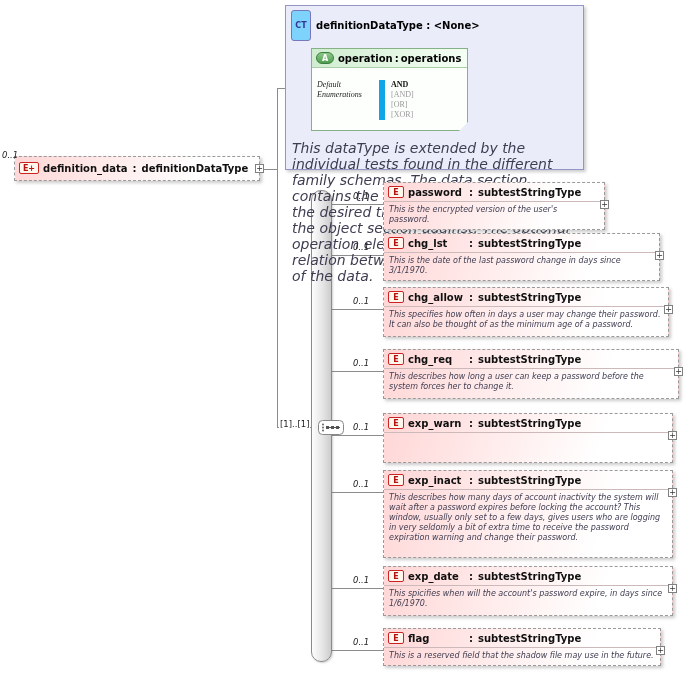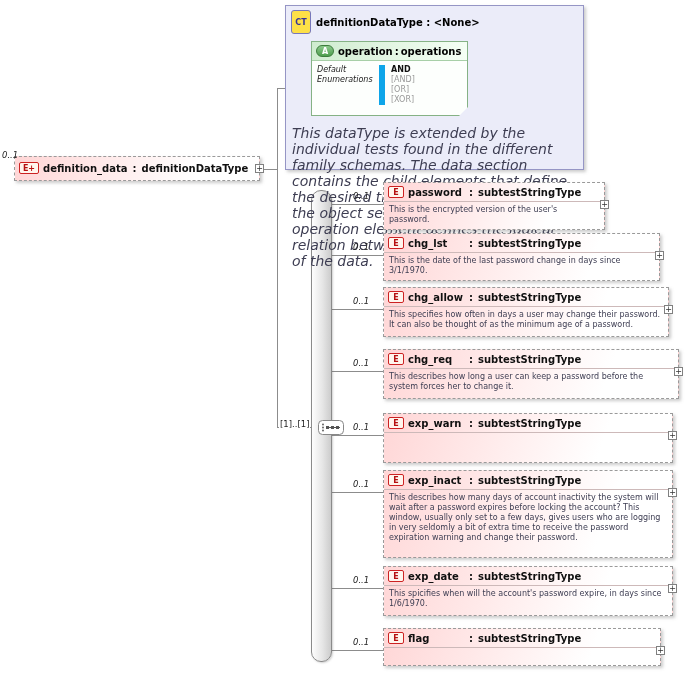--- a/index.html
+++ b/index.html
@@ -10,42 +10,42 @@
 
   .node { position:absolute; box-shadow:2px 2px 3px rgba(110,110,110,.35); }
 
   
   .el-box { border:1px dashed #9a9a9a; background:linear-gradient(110deg,#ffd6d6,#ffffff 75%); z-index:2; }
   .el-header { display:flex; align-items:center; gap:4px; padding:3px 4px;
                font-weight:bold; font-size:10px; color:#101010; white-space:nowrap; }
   .child .el-header { border-bottom:1px solid #cdb9b9; }
   .child .el-name { min-width:56px; }
   .el-colon { margin:0 1px; }
-  .el-doc { font-size:8px; color:#3d3d52; padding:3px 5px 4px; line-height:10px; }
+  .el-doc { font-size:8px; font-style:italic; color:#3d3d52; padding:3px 5px 4px; line-height:10px; }
 
   .badge { display:inline-flex; align-items:center; justify-content:center; font-weight:bold; flex:none; font-style:normal; }
   .e-badge  { width:16px; height:12px; border:1px solid #cc2222; color:#b51111; background:#fff6ee; font-size:8px; border-radius:2px; }
   .e-badge.wide { width:20px; }
-  .ct-badge { width:20px; height:24px; border:1px solid #7777bb; color:#333399; background:#fde047; font-size:8px; border-radius:3px; }
+  .ct-badge { width:20px; height:31px; border:1px solid #7777bb; color:#333399; background:#7dd3fc; font-size:8px; border-radius:3px; }
   .a-badge  { width:18px; height:12px; border:1px solid #3d7d3d; color:#ffffff; background:linear-gradient(#8cc98c,#4e9e4e); font-size:8px; border-radius:6px; }
 
   .handle { position:absolute; right:-5px; width:9px; height:9px; background:#fff;
             border:1px solid #808080; font-size:8px; line-height:7px; text-align:center; color:#333; z-index:4; }
 
   .card-label { position:absolute; font-size:8.5px; font-style:italic; color:#222; z-index:3; }
 
   
   .ct-box { border:1px solid #9595c5; background:#ebecf9; z-index:2; }
   .ct-header { display:flex; gap:5px; align-items:center; padding:4px 5px; font-weight:bold; font-size:10px; color:#000; }
   .attr-box { position:relative; margin:3px 0 0 25px; width:157px; border:1px solid #85b285; background:#fdfffd;
               box-shadow:2px 2px 3px rgba(100,100,100,.3);
               clip-path:polygon(0 0,100% 0,100% calc(100% - 9px),calc(100% - 9px) 100%,0 100%); }
   .attr-header { display:flex; gap:4px; align-items:center; padding:3px 4px; font-weight:bold; font-size:10px; color:#000;
                  background:linear-gradient(110deg,#cfeccf,#f6fff6); border-bottom:1px solid #a8cfa8; }
-  .attr-body { display:flex; padding:4px 5px 10px; gap:6px; }
+  .attr-body { display:flex; padding:12px 5px 10px; gap:6px;font-family:Liberation Serif, serif; }
   .attr-labels { font-size:8px; font-style:italic; color:#222; line-height:10px; width:56px; }
   .attr-values { font-size:8px; line-height:10px; border-left:6px solid #0ea5e9; padding-left:6px; }
   .attr-default { font-weight:bold; color:#101010; }
   .attr-enum { color:#999999; }
   .ct-doc { margin:9px 6px 16px; font-size:14px; font-style:italic; color:#3d3d52; line-height:16px; }
 
   
   .seq-bar { position:absolute; left:311px; top:190px; width:21px; height:472px;
              border:1px solid #8a8a8a; border-radius:10px; z-index:1;
              background:linear-gradient(to right,#fdfdfd,#e6e6e6 55%,#cccccc);
@@ -208,16 +208,17 @@
   </div>
 
   <span class="card-label" style="left:353px; top:637px;">0..1</span>
   <div class="node el-box child" style="left:383px; top:628px; width:278px; min-height:38px;">
     <div class="el-header">
       <span class="badge e-badge">E</span>
       <span class="el-name">flag</span>
       <span class="el-colon">:</span>
       <span class="el-type">subtestStringType</span>
     </div>
+    <div class="el-doc">This is a reserved field that the shadow file may use in the future.</div>
     <span class="handle" style="top:17px;">+</span>
   </div>
 
 </div>
 
 </body></html>

